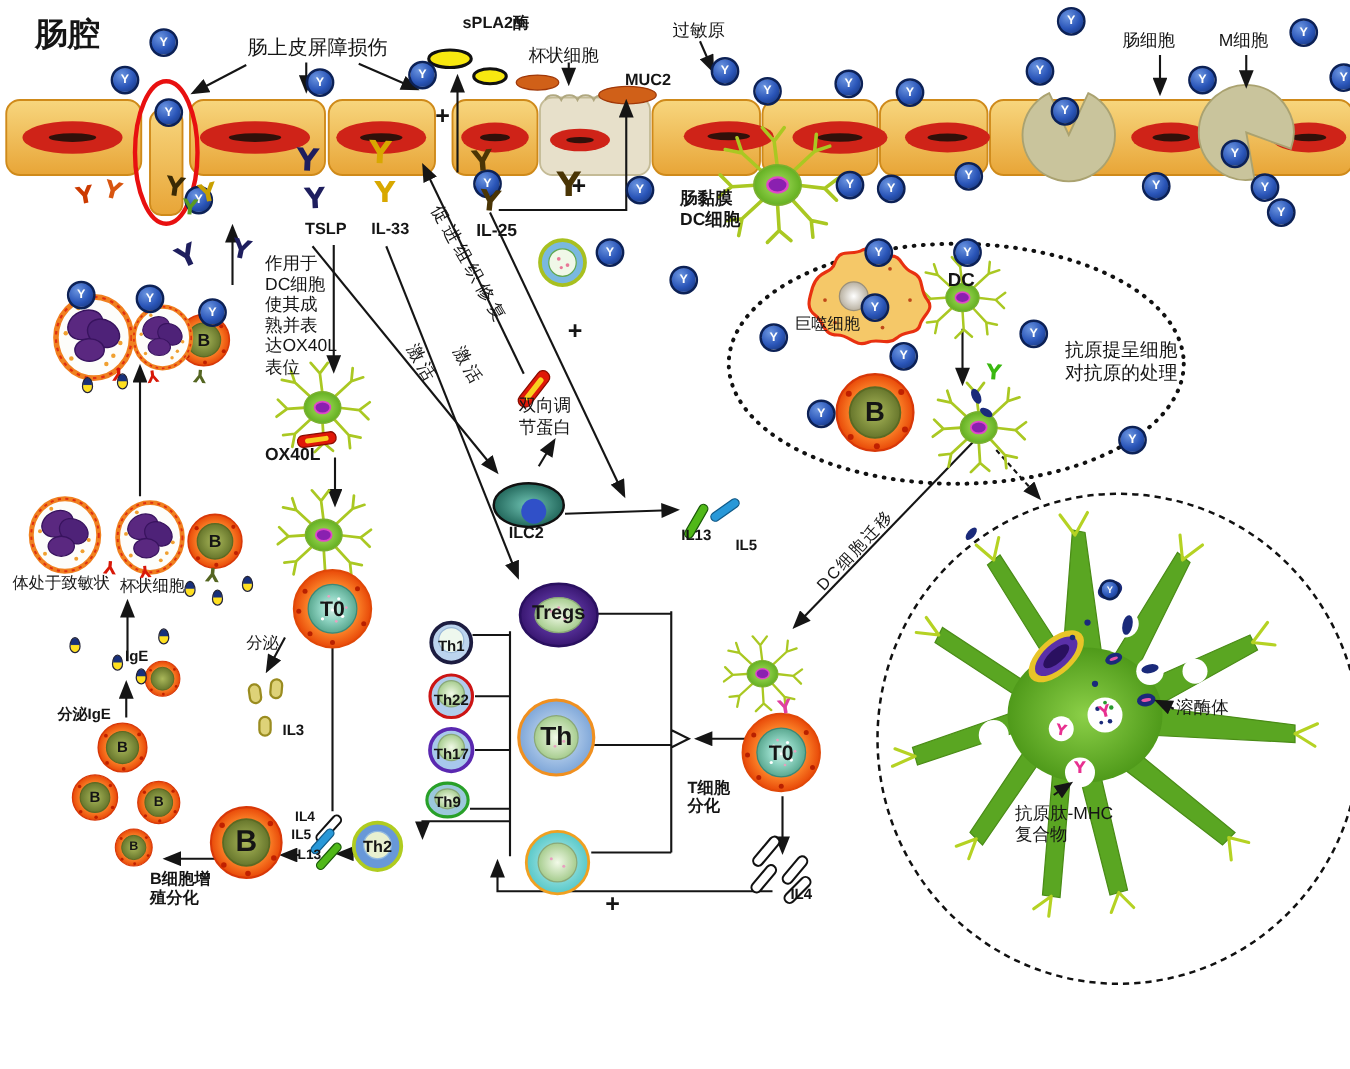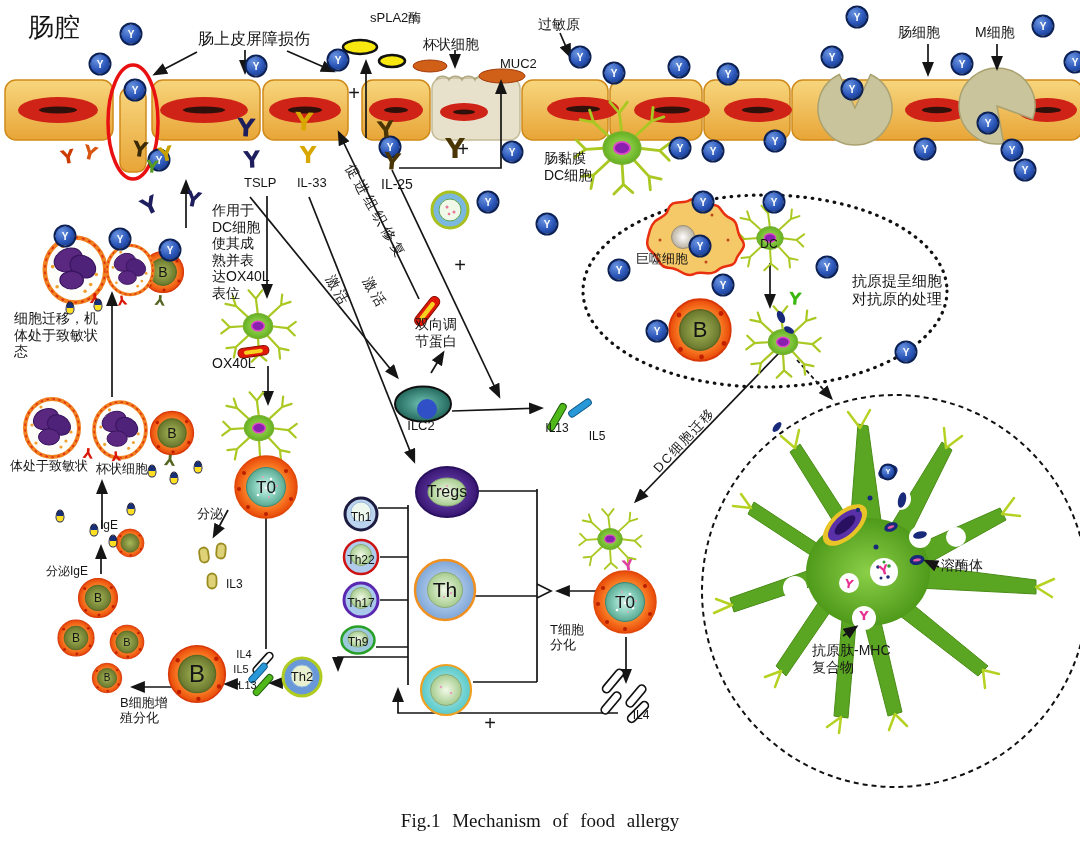--- a/index.html
+++ b/index.html
@@ -2,21 +2,21 @@
 <html><head>
 <meta charset="utf-8">
 <style>
   html,body{margin:0;padding:0;background:#ffffff;}
   #stage{position:relative;width:1080px;height:855px;background:#fff;overflow:hidden;
          font-family:"Liberation Sans","DejaVu Sans",sans-serif;}
   svg{position:absolute;left:0;top:0;}
   .lb{position:absolute;color:#151515;line-height:1.18;white-space:pre-line;
       font-family:"Liberation Sans","DejaVu Sans",sans-serif;}
   .c{transform:translate(-50%,-50%);text-align:center;}
-  .b{font-weight:normal;}
+  .b{font-weight:bold;}
   .alg{position:absolute;border-radius:50%;box-sizing:border-box;
        background:radial-gradient(circle at 35% 30%,#6b95e0,#2a55b8 55%,#14306e);
        border:2px solid #0c2156;color:#fff;display:flex;align-items:center;justify-content:center;
        font-weight:bold;transform:translate(-50%,-50%);}
   .ab{position:absolute;font-family:"DejaVu Sans",sans-serif;font-weight:900;line-height:1;
       transform:translate(-50%,-50%);}
   .drop{position:absolute;width:7px;height:11px;border-radius:50%/60% 60% 42% 42%;
         background:linear-gradient(#18307a 46%,#ffe020 54%);border:1px solid #223;
         transform:translate(-50%,-50%);}
 </style>
@@ -463,23 +463,20 @@
 <div class="lb c" style="left:376px;top:212px;font-size:14px;transform:translate(-50%,-50%) rotate(60deg);letter-spacing:4px">促进组织修复</div>
 <div class="lb c" style="left:338px;top:291px;font-size:14px;transform:translate(-50%,-50%) rotate(60deg);letter-spacing:3px">激活</div>
 <div class="lb c" style="left:375px;top:293px;font-size:14px;transform:translate(-50%,-50%) rotate(60deg);letter-spacing:3px">激活</div>
 <div class="lb" style="left:415px;top:316px;font-size:14px">双向调
 节蛋白</div>
 <div class="lb b c" style="left:421px;top:426px;font-size:13px">ILC2</div>
 <div class="lb b c" style="left:557px;top:428px;font-size:12px">IL13</div>
 <div class="lb b c" style="left:597px;top:436px;font-size:12px">IL5</div>
 <div class="lb" style="left:197px;top:506px;font-size:13px">分泌</div>
 <div class="lb b" style="left:226px;top:577px;font-size:12px">IL3</div>
-<div class="lb" style="left:14px;top:310px;font-size:14px">细胞迁移，机
-体处于致敏状
-态</div>
 <div class="lb" style="left:10px;top:458px;font-size:13px">体处于致敏状</div>
 <div class="lb" style="left:96px;top:461px;font-size:13px">杯状细胞</div>
 <div class="lb b" style="left:100px;top:518px;font-size:12px">IgE</div>
 <div class="lb b" style="left:46px;top:564px;font-size:12px">分泌IgE</div>
 <div class="lb b" style="left:120px;top:695px;font-size:13px">B细胞增
 殖分化</div>
 <div class="lb b c" style="left:244px;top:654px;font-size:11px">IL4</div>
 <div class="lb b c" style="left:241px;top:669px;font-size:11px">IL5</div>
 <div class="lb b c" style="left:246px;top:685px;font-size:11px">IL13</div>
 <div class="lb b c" style="left:447px;top:492px;font-size:16px">Tregs</div>
@@ -489,40 +486,39 @@
 <div class="lb b c" style="left:361px;top:603px;font-size:12px">Th17</div>
 <div class="lb b c" style="left:358px;top:642px;font-size:12px">Th9</div>
 <div class="lb b c" style="left:302px;top:677px;font-size:13px">Th2</div>
 <div class="lb b c" style="left:266px;top:488px;font-size:17px">T0</div>
 <div class="lb b c" style="left:625px;top:603px;font-size:17px">T0</div>
 <div class="lb b" style="left:550px;top:622px;font-size:13px">T细胞
 分化</div>
 <div class="lb b c" style="left:641px;top:715px;font-size:12px">IL4</div>
 <div class="lb c" style="left:684px;top:440px;font-size:13px;transform:translate(-50%,-50%) rotate(-47deg);letter-spacing:2px">DC细胞迁移</div>
 <div class="lb" style="left:636px;top:251px;font-size:13px">巨噬细胞</div>
-<div class="lb b c" style="left:769px;top:244px;font-size:12px">DC</div>
+<div class="lb b c" style="left:769px;top:225px;font-size:15px">DC</div>
 <div class="lb" style="left:852px;top:272px;font-size:15px">抗原提呈细胞
 对抗原的处理</div>
 <div class="lb b c" style="left:197px;top:674px;font-size:24px">B</div>
 <div class="lb b c" style="left:700px;top:330px;font-size:22px">B</div>
 <div class="lb b c" style="left:163px;top:272px;font-size:14px">B</div>
 <div class="lb b c" style="left:172px;top:433px;font-size:14px">B</div>
 <div class="lb b c" style="left:98px;top:598px;font-size:12px">B</div>
 <div class="lb b c" style="left:76px;top:638px;font-size:12px">B</div>
 <div class="lb b c" style="left:127px;top:642px;font-size:11px">B</div>
 <div class="lb b c" style="left:107px;top:678px;font-size:10px">B</div>
 <div class="lb" style="left:941px;top:557px;font-size:14px">溶酶体</div>
 <div class="lb" style="left:812px;top:642px;font-size:14px">抗原肽-MHC
 复合物</div>
 <div class="lb b c" style="left:354px;top:94px;font-size:20px">+</div>
 <div class="lb b c" style="left:463px;top:150px;font-size:20px">+</div>
 <div class="lb b c" style="left:460px;top:266px;font-size:20px">+</div>
 <div class="lb b c" style="left:490px;top:724px;font-size:20px">+</div>
 
-<div class="lb" style="left:50%;top:810px;transform:translateX(-50%);font-size:19px;font-family:'Liberation Serif','DejaVu Serif',serif;word-spacing:7px">Fig.1  Mechanism of food allergy</div>
 
 <div id="particles">
       <div class="alg" style="left: 131px; top: 34px; width: 23px; height: 23px; font-size: 10px;">Y</div>
       <div class="alg" style="left: 100px; top: 64px; width: 23px; height: 23px; font-size: 10px;">Y</div>
       <div class="alg" style="left: 135px; top: 90px; width: 23px; height: 23px; font-size: 10px;">Y</div>
       <div class="alg" style="left: 256px; top: 66px; width: 23px; height: 23px; font-size: 10px;">Y</div>
       <div class="alg" style="left: 338px; top: 60px; width: 23px; height: 23px; font-size: 10px;">Y</div>
       <div class="alg" style="left: 159px; top: 160px; width: 23px; height: 23px; font-size: 10px;">Y</div>
       <div class="alg" style="left: 390px; top: 147px; width: 23px; height: 23px; font-size: 10px;">Y</div>
       <div class="alg" style="left: 512px; top: 152px; width: 23px; height: 23px; font-size: 10px;">Y</div>

